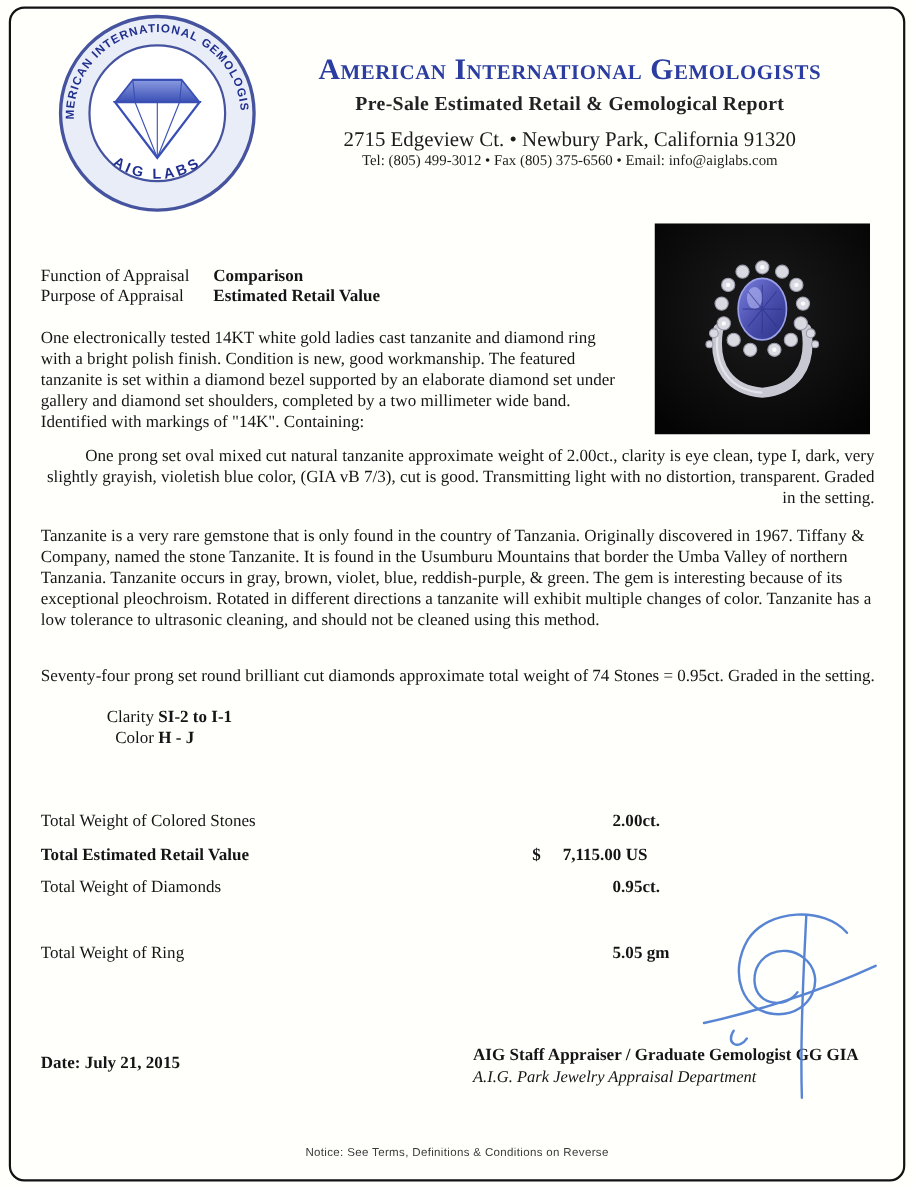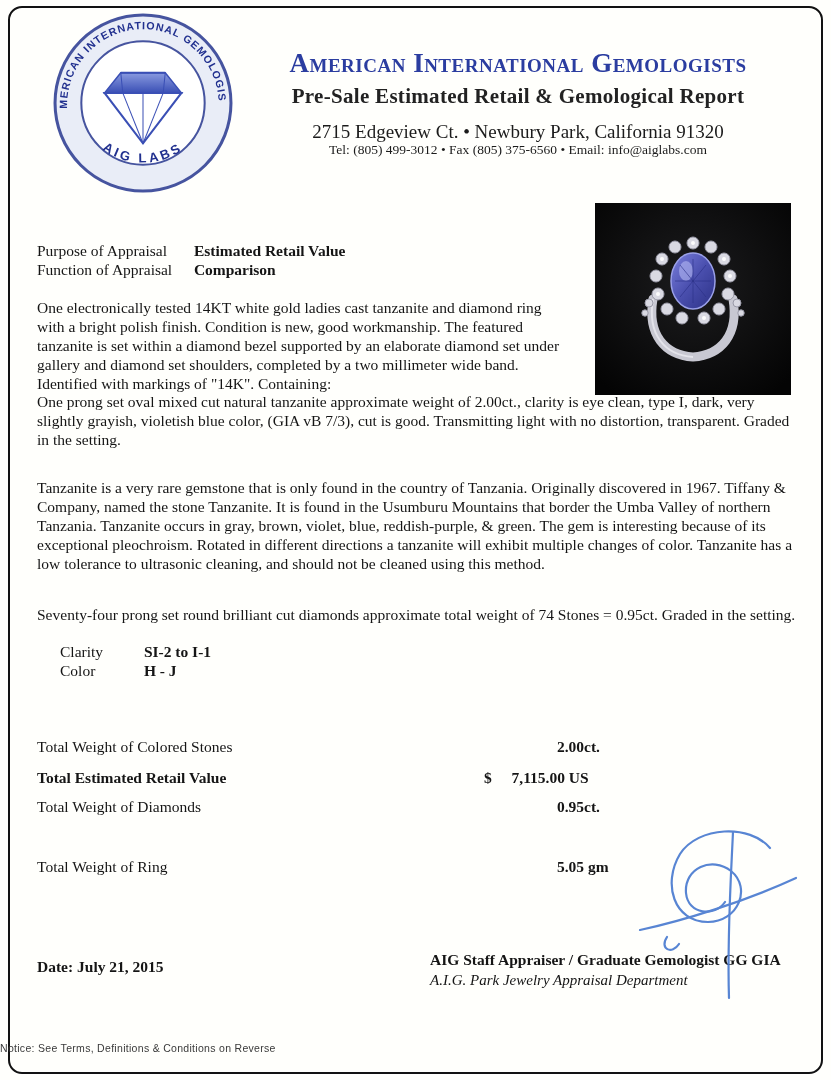--- a/index.html
+++ b/index.html
@@ -12,56 +12,56 @@
     position:absolute; top:6px; left:8px; right:8px; bottom:6px;
     border:2px solid #121212; border-radius:14px; pointer-events:none;
   }
   
   .logo { position:absolute; left:52px; top:12px; width:182px; height:182px; }
   .header-block { position:absolute; left:238px; top:48px; width:560px; text-align:center; }
   .title {
     font-variant:small-caps; font-weight:bold; font-size:27px; letter-spacing:0.5px;
     color:#2b3da0; line-height:30px;
   }
-  .subtitle { font-weight:bold; font-size:21px; color:#222; margin-top:6px; letter-spacing:0.3px; }
+  .subtitle { font-weight:bold; font-size:18px; color:#222; margin-top:6px; letter-spacing:0.3px; }
   .addr { font-size:19px; margin-top:14px; line-height:18px; color:#1b1b1b; }
   .addr2 { font-size:13.5px; line-height:18px; color:#1b1b1b; }
   
   .photo { position:absolute; left:595px; top:203px; width:196px; height:192px; }
   
   .bodytext { font-size:15.5px; line-height:19px; }
   .purpose-block { position:absolute; left:37px; top:241px; }
   .kv-row { line-height:19px; }
   .kv-label { display:inline-block; width:153px; }
   .kv-value { font-weight:bold; }
   .para1 { position:absolute; left:37px; top:298px; width:528px; text-align:left; }
-  .para2 { position:absolute; left:37px; top:392px; width:758px; }
+  .para2 { position:absolute; left:37px; top:405px; width:758px;text-align:right; }
   .para3 { position:absolute; left:37px; top:478px; width:758px; }
   .para4 { position:absolute; left:37px; top:605px; width:784px; }
   
   .grading { position:absolute; left:60px; top:642px; }
-  .grading .g-label { display:inline-block; width:80px; }
+  .grading .g-label { display:inline-block; width:80px;text-align:right; }
   .grading .g-value { font-weight:bold; }
   
   .totals { position:absolute; left:37px; top:696px; width:640px; }
   .t-row { line-height:19px; }
   .t-label { display:inline-block; width:516px;margin-top:41px; }
   .t-value { font-weight:bold; }
   .retail-row { position:absolute; left:37px; top:768px; font-weight:bold; }
   .r-label { display:inline-block; width:443px; }
   .r-currency { display:inline-block; }
   .r-value { display:inline-block; margin-left:16px; }
   
   .signature-svg { position:absolute; left:612px; top:816px; width:196px; height:186px; z-index:5; pointer-events:none; }
   .appraiser-block { position:absolute; left:430px; top:950px; width:378px; }
   .appraiser-line { font-weight:bold; font-size:15.5px; line-height:20px; }
   .department-line { font-style:italic; font-size:15px; line-height:20px; }
   .date-line { position:absolute; left:37px; top:958px; font-weight:bold; font-size:15.5px; }
   .notice {
-    position:absolute; left:0; right:0; top:1042px; text-align:left;
+    position:absolute; left:0; right:0; top:1042px; text-align:center;
     font-family:"Liberation Sans", sans-serif; font-size:10.5px; color:#3a3a3a; letter-spacing:0.3px;
   }
 </style>
 </head>
 <body>
 
 <div class="page">
   <div class="border-frame"></div>
 
   <svg class="logo" viewBox="0 0 180 180" aria-hidden="true">
@@ -145,26 +145,26 @@
         <circle cx="109" cy="115" r="2"></circle>
     </g>
 
     <ellipse cx="98" cy="78" rx="22" ry="28" fill="url(#stoneGrad)" stroke="#9aa0e8" stroke-width="1.5"></ellipse>
     <ellipse cx="91" cy="68" rx="7" ry="10" fill="#aeb2f0" opacity="0.65"></ellipse>
     <path d="M 98,56 L 98,100 M 80,78 L 116,78 M 85,62 L 111,94 M 111,62 L 85,94" stroke="#2a2f86" stroke-width="1" opacity="0.6" fill="none"></path>
   </svg>
 
   <div class="purpose-block bodytext">
     <div class="kv-row">
+      <span class="kv-label">Function of Appraisal</span>
+      <span class="kv-value">Comparison</span>
+    </div>
+    <div class="kv-row">
       <span class="kv-label">Purpose of Appraisal</span>
       <span class="kv-value">Estimated Retail Value</span>
-    </div>
-    <div class="kv-row">
-      <span class="kv-label">Function of Appraisal</span>
-      <span class="kv-value">Comparison</span>
     </div>
   </div>
 
   <div class="para1 bodytext">One electronically tested 14KT white gold ladies cast tanzanite and diamond ring with a bright polish finish. Condition is new, good workmanship.  The featured tanzanite is set within a diamond bezel supported by an elaborate diamond set under gallery and diamond set shoulders, completed by a two millimeter wide band. Identified with markings of "14K".  Containing:</div>
   <div class="para2 bodytext">One prong set oval mixed cut natural tanzanite approximate weight of 2.00ct., clarity is eye clean, type I, dark, very slightly grayish, violetish blue color, (GIA vB 7/3), cut is good.   Transmitting light with no distortion, transparent. Graded in the setting.</div>
   <div class="para3 bodytext">Tanzanite is a very rare gemstone that is only found in the country of Tanzania. Originally discovered in 1967. Tiffany &amp; Company, named the stone Tanzanite. It is found in the Usumburu Mountains that border the Umba Valley of northern Tanzania. Tanzanite occurs in gray, brown, violet, blue, reddish-purple, &amp; green. The gem is interesting because of its exceptional pleochroism. Rotated in different directions a tanzanite will exhibit multiple changes of color. Tanzanite has a low tolerance to ultrasonic cleaning, and should not be cleaned using this method.</div>
   <div class="para4 bodytext">Seventy-four prong set round brilliant cut diamonds approximate total weight of 74 Stones = 0.95ct.  Graded in the setting.</div>
 
   <div class="grading bodytext">
     <div>

